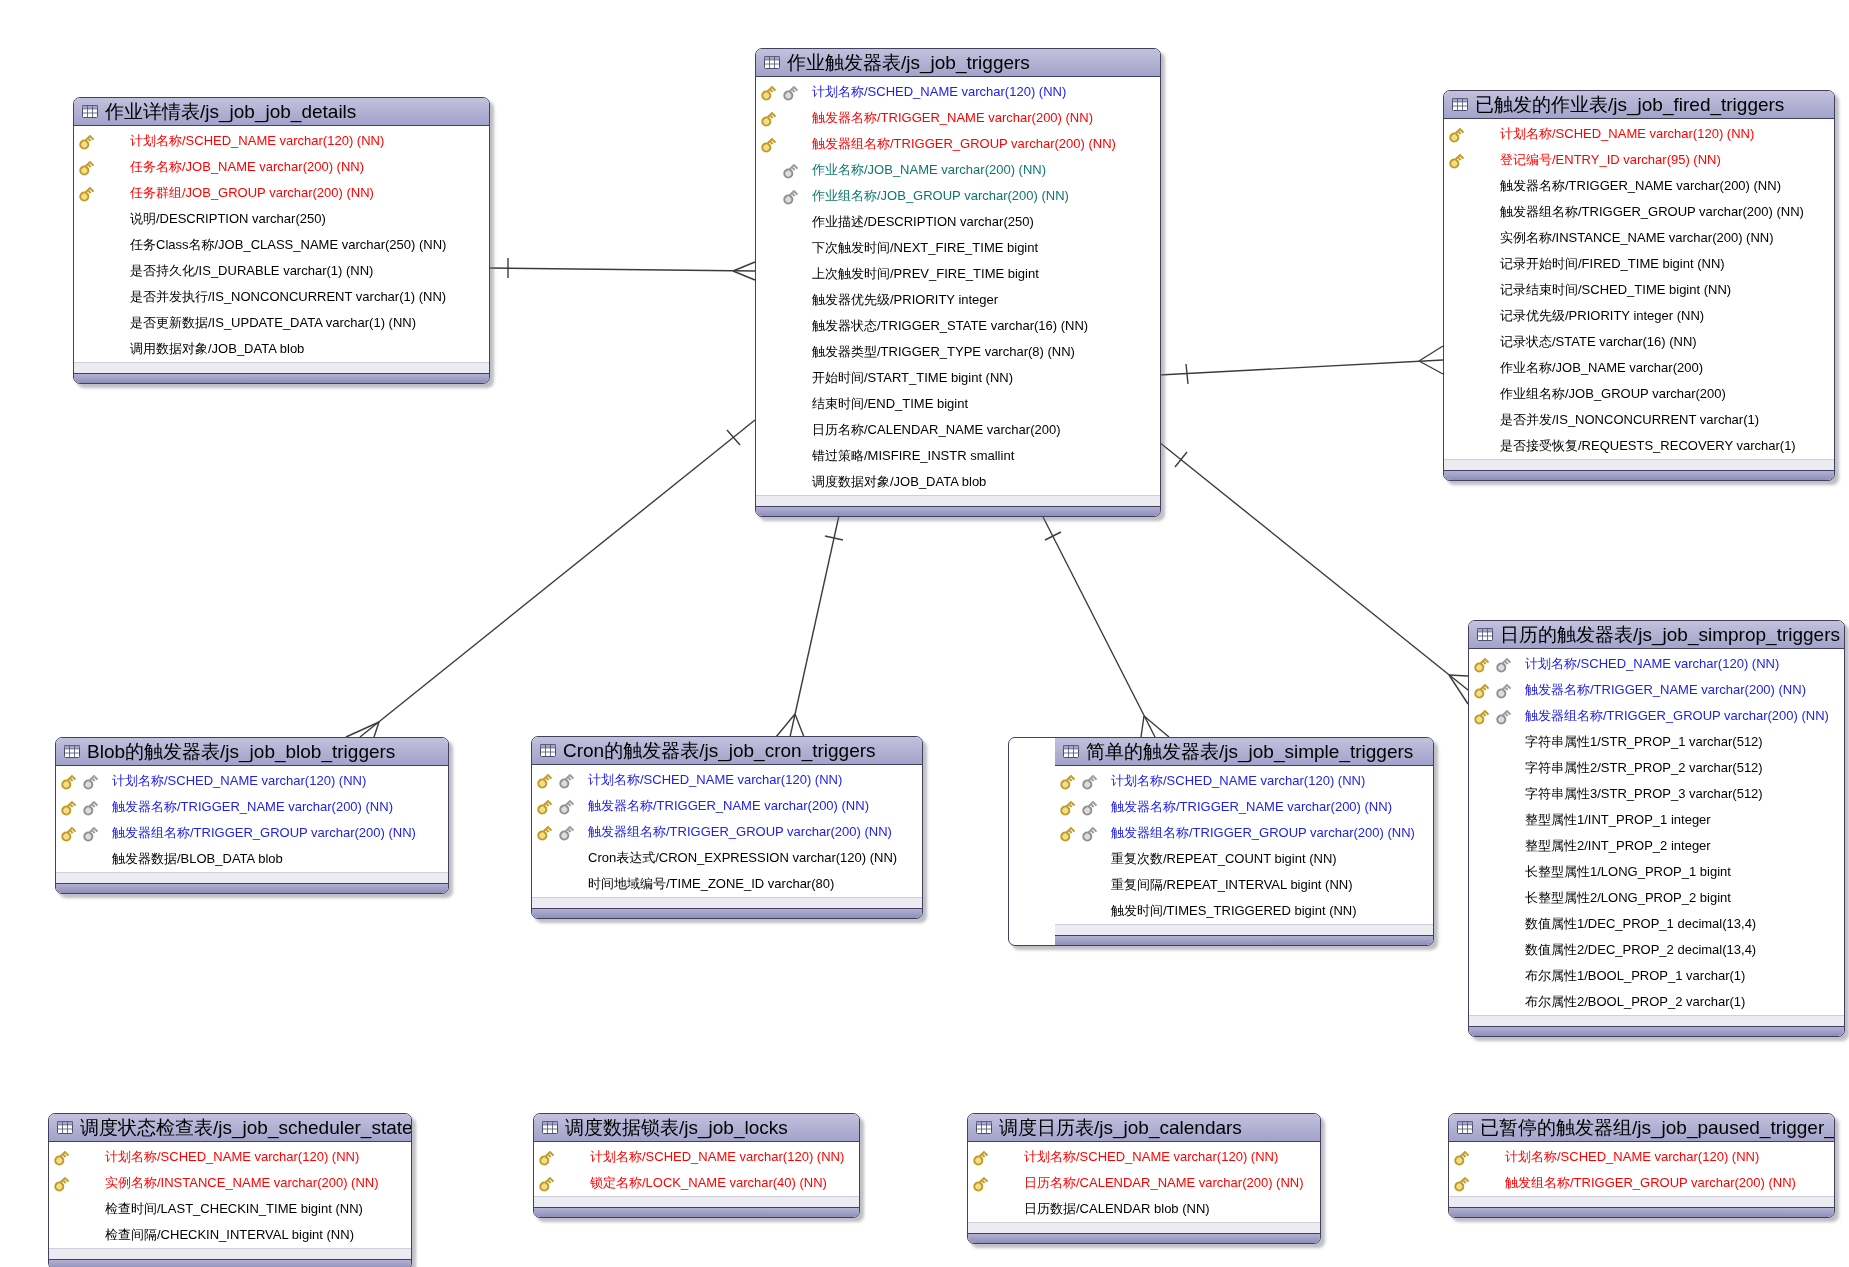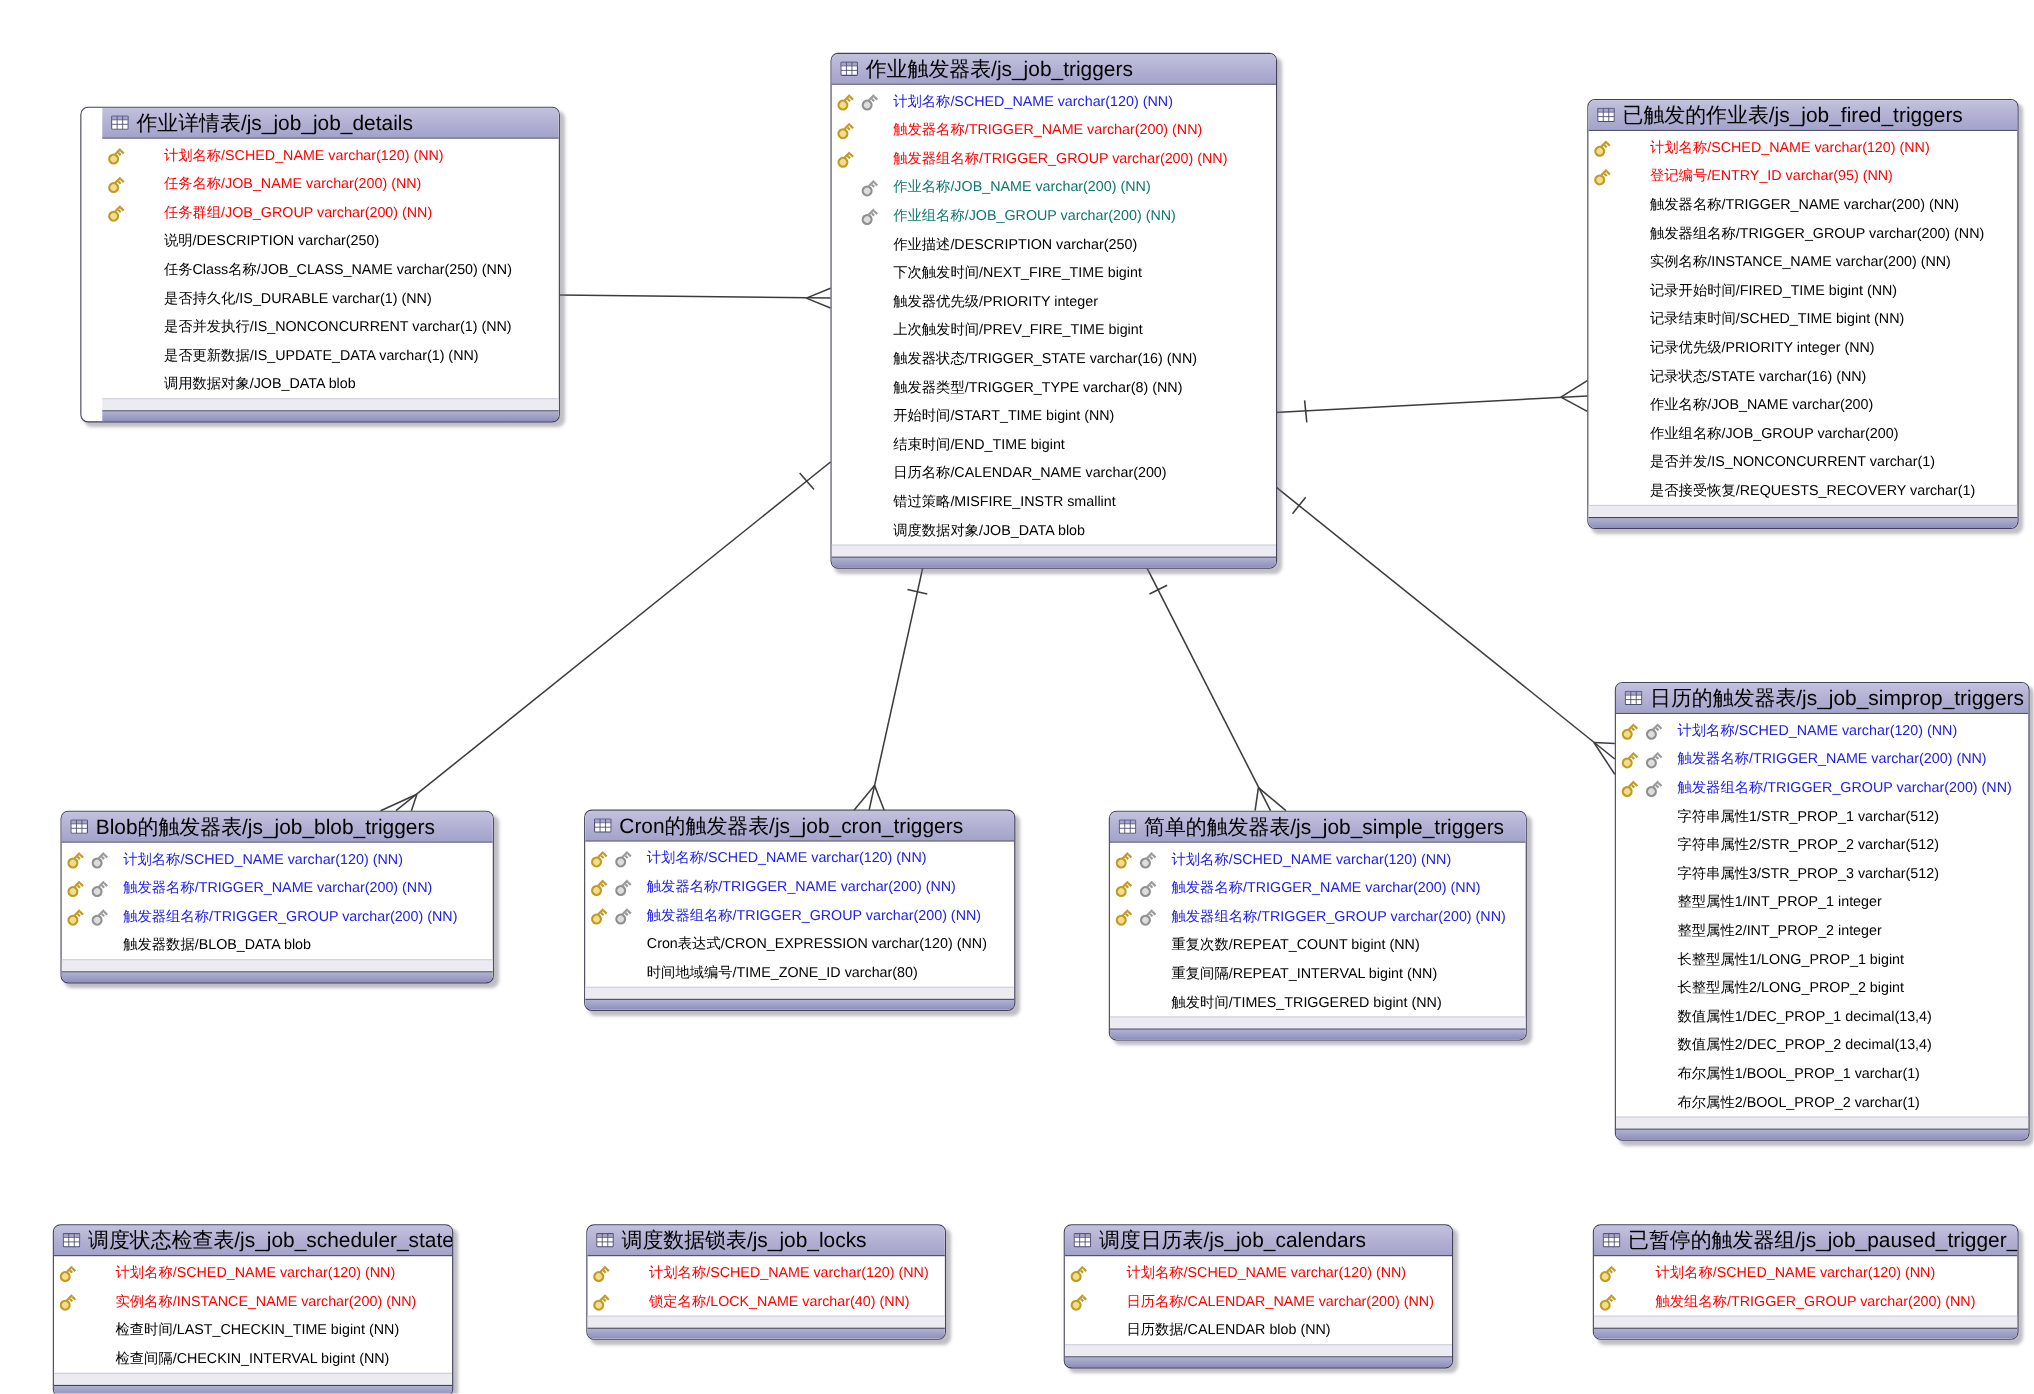--- a/index.html
+++ b/index.html
@@ -78,21 +78,21 @@
         <polyline points="1419,361 1443,346"></polyline>
         <polyline points="1419,361 1443,374"></polyline>
       </g>
       <g stroke="#3c3c3c" stroke-width="1.4" fill="none">
         <polyline points="1159,442 1468,690"></polyline>
         <polyline points="1175,467 1187,452"></polyline>
         <polyline points="1449,675 1468,676"></polyline>
         <polyline points="1449,675 1468,704"></polyline>
       </g>
     </svg>
-<div class="entity" style="left: 73px; top: 97px; width: 415px; padding-left: 19px;">
+<div class="entity" style="left: 73px; top: 97px; width: 415px;">
       <div class="hdr">
         <span class="tblicon">
           <svg width="16" height="13" viewBox="0 0 16 13">
             <rect x="0.5" y="0.5" width="15" height="12" rx="1" fill="#ffffff" stroke="#4d4d74"></rect>
             <path d="M0.5 0.5 H15.5 V4 H0.5 Z" fill="#a5a4c9" stroke="#4d4d74" stroke-width="0.6"></path>
             <line x1="5.5" y1="0.5" x2="5.5" y2="12.5" stroke="#4d4d74" stroke-width="0.8"></line>
             <line x1="10.5" y1="0.5" x2="10.5" y2="12.5" stroke="#4d4d74" stroke-width="0.8"></line>
             <line x1="0.5" y1="8" x2="15.5" y2="8" stroke="#4d4d74" stroke-width="0.8"></line>
           </svg>
         </span>
@@ -256,30 +256,30 @@
           <span class="txt col">作业描述/DESCRIPTION varchar(250)</span>
         </div>
         <div class="row">
           <span class="kslot"></span>
           <span class="kslot"></span>
           <span class="txt col">下次触发时间/NEXT_FIRE_TIME bigint</span>
         </div>
         <div class="row">
           <span class="kslot"></span>
           <span class="kslot"></span>
+          <span class="txt col">上次触发时间/PREV_FIRE_TIME bigint</span>
+        </div>
+        <div class="row">
+          <span class="kslot"></span>
+          <span class="kslot"></span>
           <span class="txt col">触发器优先级/PRIORITY integer</span>
         </div>
         <div class="row">
           <span class="kslot"></span>
           <span class="kslot"></span>
-          <span class="txt col">上次触发时间/PREV_FIRE_TIME bigint</span>
-        </div>
-        <div class="row">
-          <span class="kslot"></span>
-          <span class="kslot"></span>
           <span class="txt col">触发器状态/TRIGGER_STATE varchar(16) (NN)</span>
         </div>
         <div class="row">
           <span class="kslot"></span>
           <span class="kslot"></span>
           <span class="txt col">触发器类型/TRIGGER_TYPE varchar(8) (NN)</span>
         </div>
         <div class="row">
           <span class="kslot"></span>
           <span class="kslot"></span>
@@ -564,21 +564,21 @@
         </div>
         <div class="row">
           <span class="kslot"></span>
           <span class="kslot"></span>
           <span class="txt col">时间地域编号/TIME_ZONE_ID varchar(80)</span>
         </div>
       </div>
       <div class="ftr"></div>
       <div class="ftrbar"></div>
     </div>
-    <div class="entity" style="left: 1008px; top: 737px; width: 378px;">
+    <div class="entity" style="left: 1008px; top: 737px; width: 378px; padding-left: 46px;">
       <div class="hdr">
         <span class="tblicon">
           <svg width="16" height="13" viewBox="0 0 16 13">
             <rect x="0.5" y="0.5" width="15" height="12" rx="1" fill="#ffffff" stroke="#4d4d74"></rect>
             <path d="M0.5 0.5 H15.5 V4 H0.5 Z" fill="#a5a4c9" stroke="#4d4d74" stroke-width="0.6"></path>
             <line x1="5.5" y1="0.5" x2="5.5" y2="12.5" stroke="#4d4d74" stroke-width="0.8"></line>
             <line x1="10.5" y1="0.5" x2="10.5" y2="12.5" stroke="#4d4d74" stroke-width="0.8"></line>
             <line x1="0.5" y1="8" x2="15.5" y2="8" stroke="#4d4d74" stroke-width="0.8"></line>
           </svg>
         </span>

